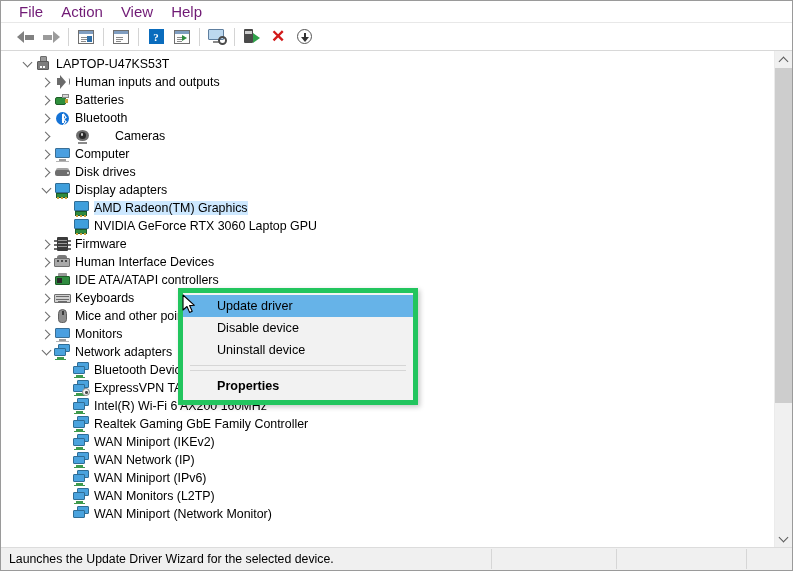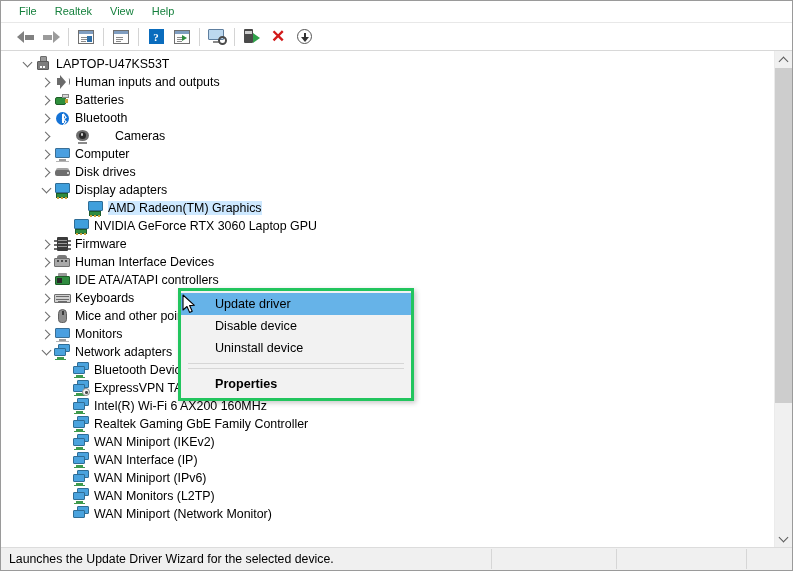--- a/index.html
+++ b/index.html
@@ -46,21 +46,21 @@
   .glyph-close:after{transform:rotate(-45deg);}
 
   
   .menubar{
     height:21px;min-height:21px;
     display:flex;align-items:center;
     padding-left:9px;
     background:#ffffff;
   }
   .menu-item{
-    padding:2px 9px 3px 9px;font-size:11px;color:#15803d;cursor:default;
+    padding:2px 9px 3px 9px;font-size:15px;color:#701a75;cursor:default;
   }
 
   
   .toolbar{
     height:27px;min-height:27px;
     background:#ffffff;
     border-top:1px solid #e8e8e8;
     border-bottom:1px solid #d8d8d8;
     display:flex;align-items:center;
     padding-left:11px;
@@ -199,21 +199,21 @@
   .dv-net .st{position:absolute;left:3px;bottom:1px;width:7px;height:2px;background:#3e9a4d;}
   .dv-net .ft{position:absolute;left:1px;bottom:0px;width:11px;height:1.5px;background:#3e9a4d;}
   .dv-net .badge{position:absolute;right:0px;bottom:0px;width:8px;height:8px;border-radius:50%;background:#f2f2f2;border:1px solid #8a8a8a;box-sizing:border-box;}
   .dv-net .badge:after{content:"";position:absolute;left:2px;top:2px;width:2.5px;height:2.5px;border-radius:50%;background:#4a4a4a;}
 
   
   .ctx{
     position:absolute;
     left:177px;top:237px;width:230px;
     background:#f2f2f2;
-    border:3px solid #22c55e;
+    border:5px solid #22c55e;
     box-shadow:2px 2px 5px rgba(0,0,0,.22);
     padding:2px 0 3px 0;
     z-index:40;
   }
   .ctx-item{
     height:22px;display:flex;align-items:center;
     padding-left:34px;font-size:12.6px;color:#000;cursor:default;
   }
   .ctx-item.hl{background:#66b3e8;}
   .ctx-item.bold{font-weight:bold;}
@@ -254,21 +254,21 @@
   .sb-cell.c4{flex:1;border-left:1px solid #d6d6d6;}
 </style>
 </head>
 <body>
 
 <div class="window">
 
 
   <div class="menubar">
     <div class="menu-item">File</div>
-    <div class="menu-item">Realtek</div>
+    <div class="menu-item">Action</div>
     <div class="menu-item">View</div>
     <div class="menu-item">Help</div>
   </div>
 
   <div class="toolbar">
     <div class="tb-btn">
       <div class="arr left">
           <div class="shaft"></div>
           <div class="head"></div>
         </div>
@@ -441,21 +441,21 @@
             <div class="d dv-disp">
               <div class="s"></div>
               <div class="chip"></div>
               <div class="p1"></div>
               <div class="p2"></div>
               <div class="p3"></div>
             </div>
           </div>
           <span class="lbl">Display adapters</span>
         </div>
-        <div class="row sel" style="padding-left: 70px;">
+        <div class="row sel" style="padding-left: 56px;">
           <div class="twisty none"></div>
           <div class="dicon">
             <div class="d dv-disp">
               <div class="s"></div>
               <div class="chip"></div>
               <div class="p1"></div>
               <div class="p2"></div>
               <div class="p3"></div>
             </div>
           </div>
@@ -639,21 +639,21 @@
         <div class="row" style="padding-left: 56px;">
           <div class="twisty none"></div>
           <div class="dicon">
             <div class="d dv-net">
               <div class="s2"></div>
               <div class="s1"></div>
               <div class="st"></div>
               <div class="ft"></div>
             </div>
           </div>
-          <span class="lbl">WAN Interface (IP)</span>
+          <span class="lbl">WAN Network (IP)</span>
         </div>
         <div class="row" style="padding-left: 56px;">
           <div class="twisty none"></div>
           <div class="dicon">
             <div class="d dv-net">
               <div class="s2"></div>
               <div class="s1"></div>
               <div class="st"></div>
               <div class="ft"></div>
             </div>

